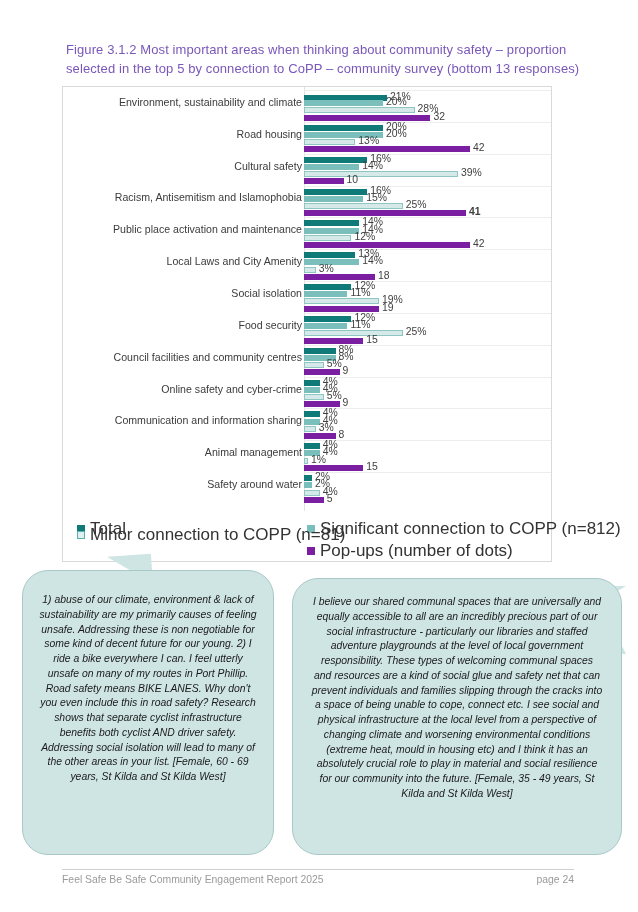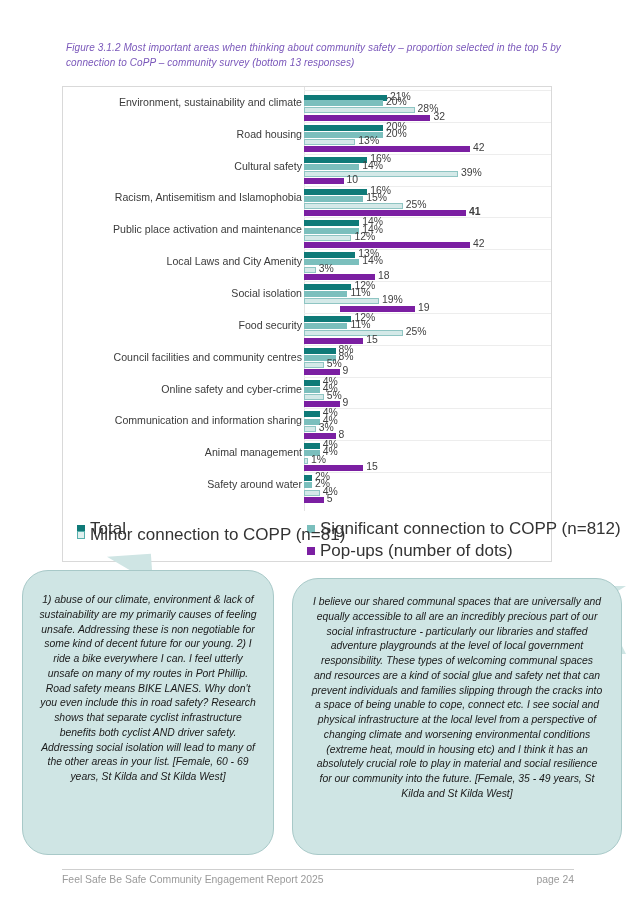--- a/index.html
+++ b/index.html
@@ -4,21 +4,21 @@
 <style>
   html,body{margin:0;padding:0;}
   body{
     width:638px;height:912px;background:#ffffff;
     font-family:"Liberation Sans",sans-serif;
     position:relative;overflow:hidden;
   }
   
   #figure-caption{
     position:absolute;left:66px;top:41px;width:520px;
-    font-style:italic;font-size:10px;line-height:1.45;
+    font-size:13px;line-height:1.45;
     color:#7a57ba;letter-spacing:.1px;
   }
   
   #chart-panel{
     position:absolute;left:62px;top:86px;width:490px;height:476px;
     background:#fff;border:1px solid #d9d9d9;box-sizing:border-box;
   }
   #plot-wrap{position:absolute;left:0;top:0;width:490px;height:424px;}
   .cat-row{
     position:absolute;left:0;width:488px;
@@ -245,21 +245,21 @@
             <div class="dlabel" style="left: 50.4px;">12%</div>
           </div>
           <div class="bar-line" style="top: 7.2px; width: 246px;">
             <div class="bar sig" title="Significant connection to COPP (n=812): 11%" style="width: 43.45px;"></div>
             <div class="dlabel" style="left: 46.45px;">11%</div>
           </div>
           <div class="bar-line" style="top: 14.4px; width: 212px;">
             <div class="bar minor" title="Minor connection to COPP (n=81): 19%" style="width: 75.05px;"></div>
             <div class="dlabel" style="left: 78.05px;">19%</div>
           </div>
-          <div class="bar-line" style="top: 21.6px; width: 208px; margin-left: 36px;">
+          <div class="bar-line" style="top: 21.6px; width: 208px;">
             <div class="bar pop" title="Pop-ups (number of dots): 19" style="width: 75.05px;"></div>
             <div class="dlabel" style="left: 78.05px;">19</div>
           </div>
         </div>
       </div>
       <div class="row-sep" style="top: 225.923px;"></div>
       <div class="cat-row" style="top: 228.923px; height: 31.8462px;">
         <div class="cat-label" style="top: 3.92308px;">Food security</div>
         <div class="bars">
           <div class="bar-line" style="top: 0px; width: 246px;">

